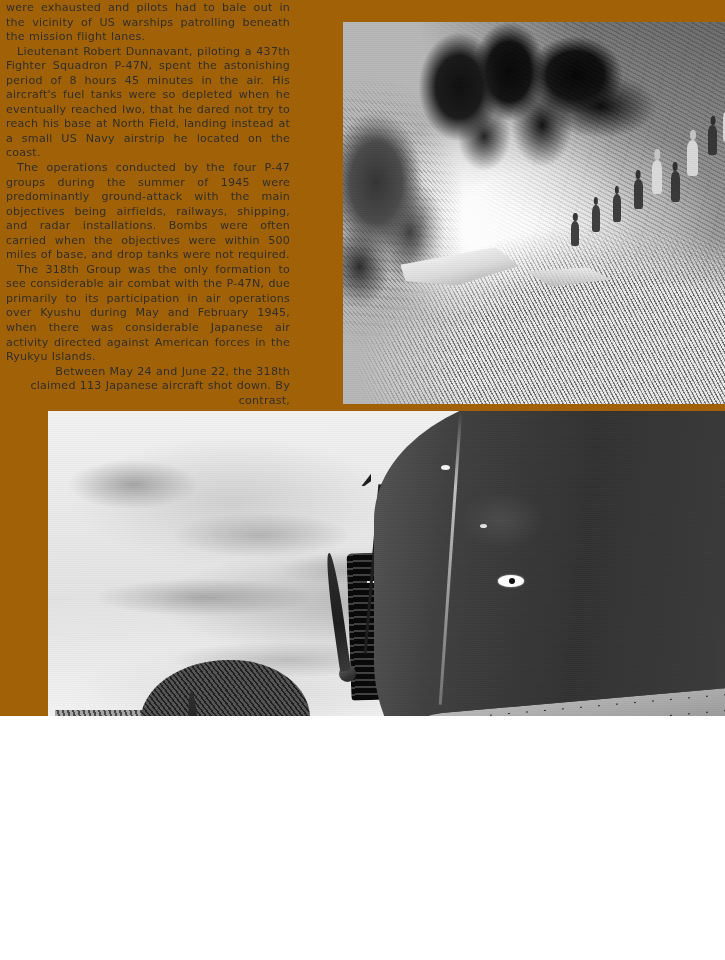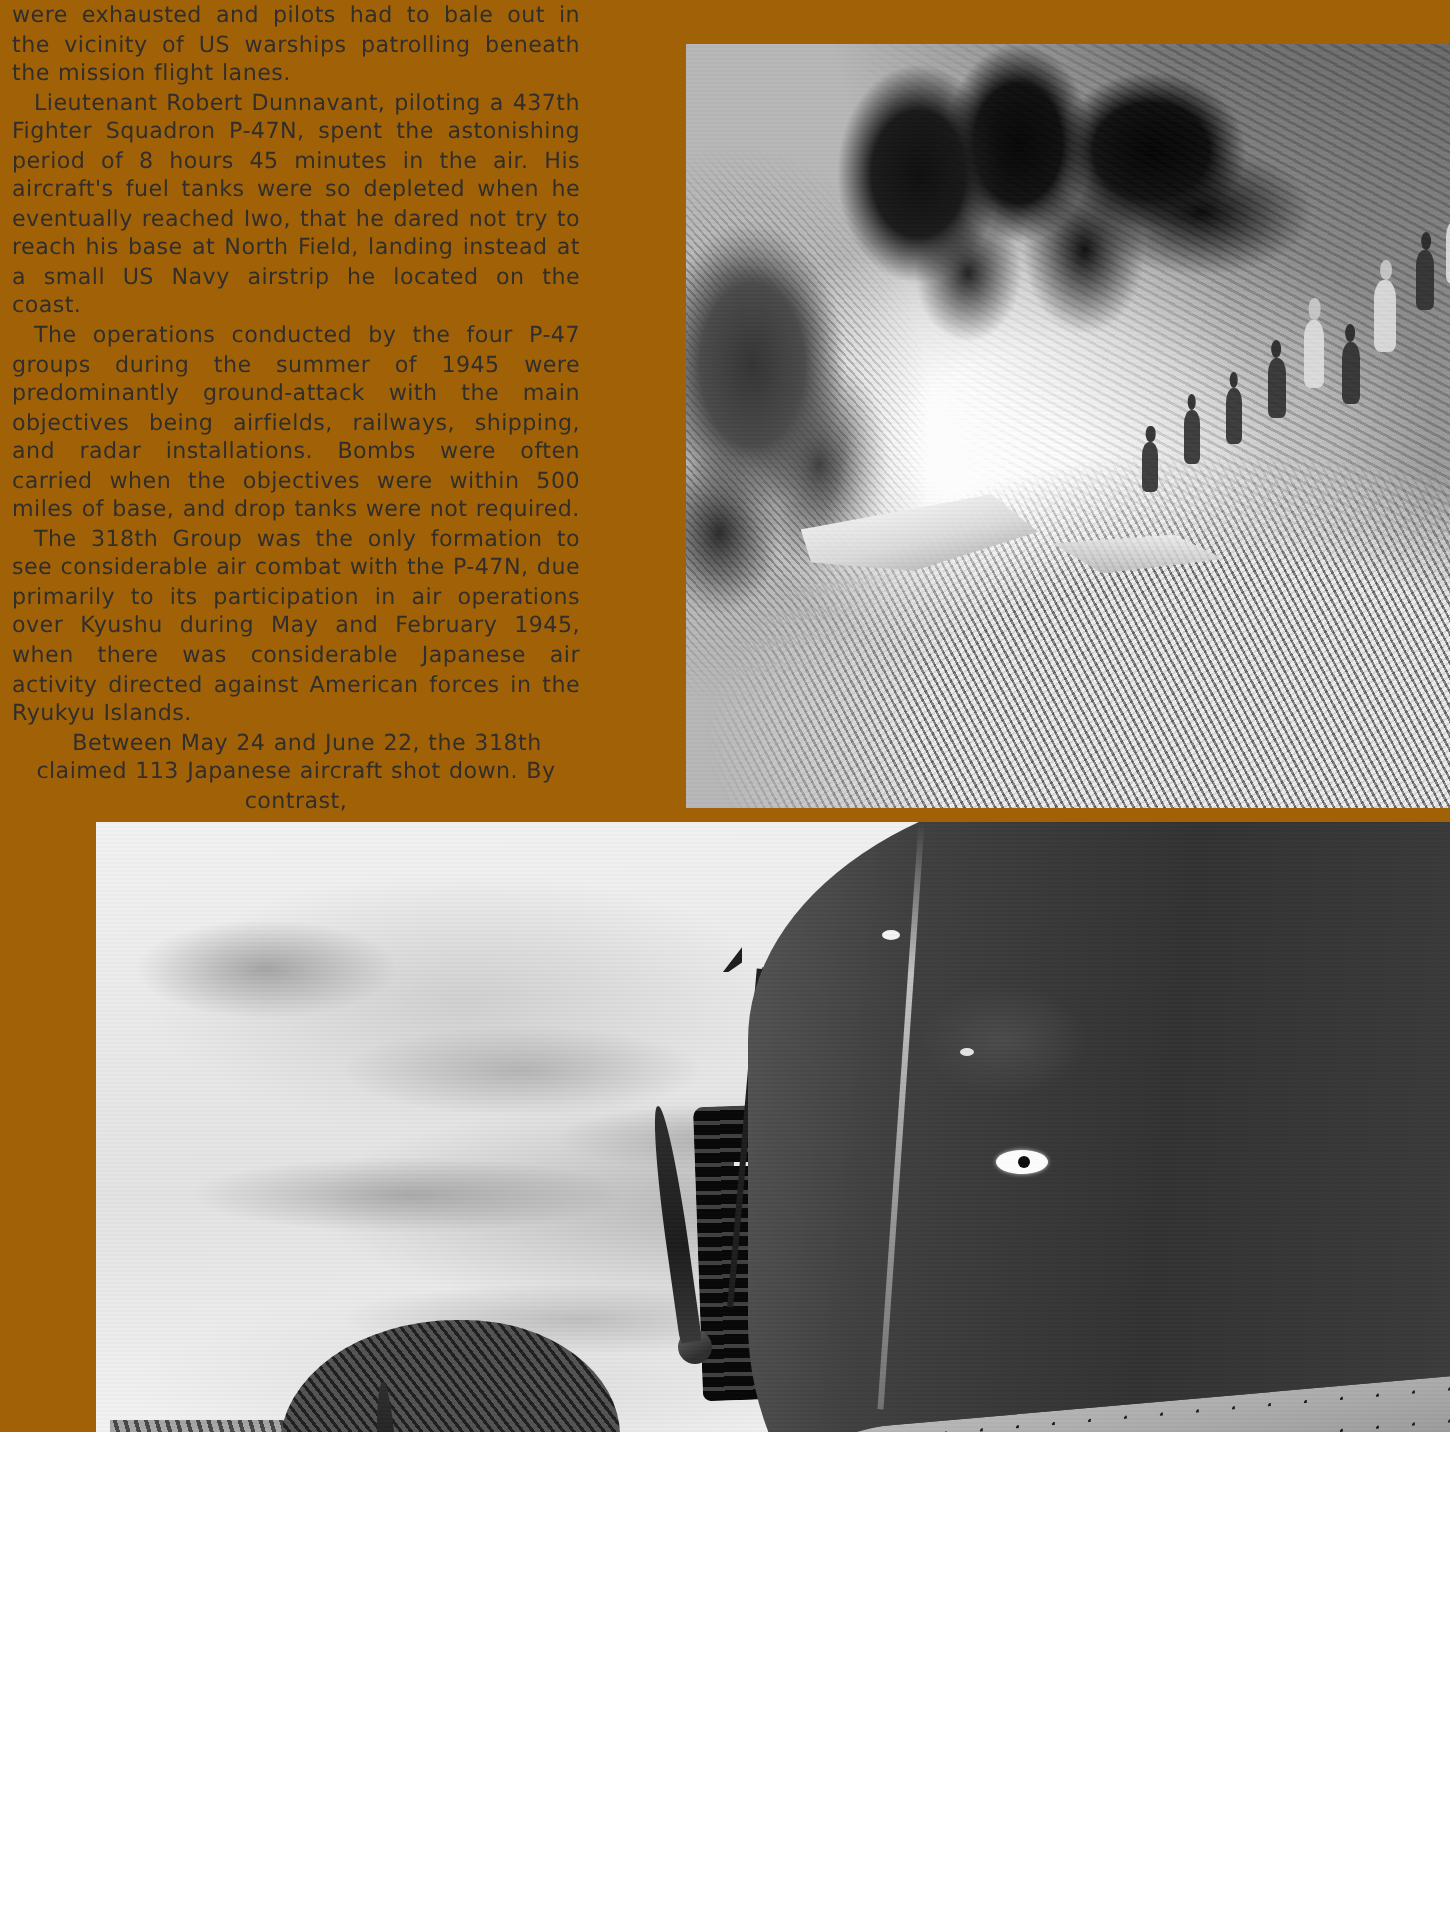--- a/index.html
+++ b/index.html
@@ -37,21 +37,21 @@
     text-justify: inter-word;
     letter-spacing: 0.22px;
     word-spacing: 0.4px;
     -webkit-font-smoothing: antialiased;
     filter: contrast(0.93) brightness(1.02);
   }
   .para.indent {
     text-indent: 11px;
   }
   .para:last-child {
-    text-align: center;
+    text-align: right;
   }
 
   
   .photo {
     position: absolute;
     overflow: hidden;
     background: #8c8a85;
     filter: grayscale(1) contrast(1.12) brightness(0.99);
   }
 

